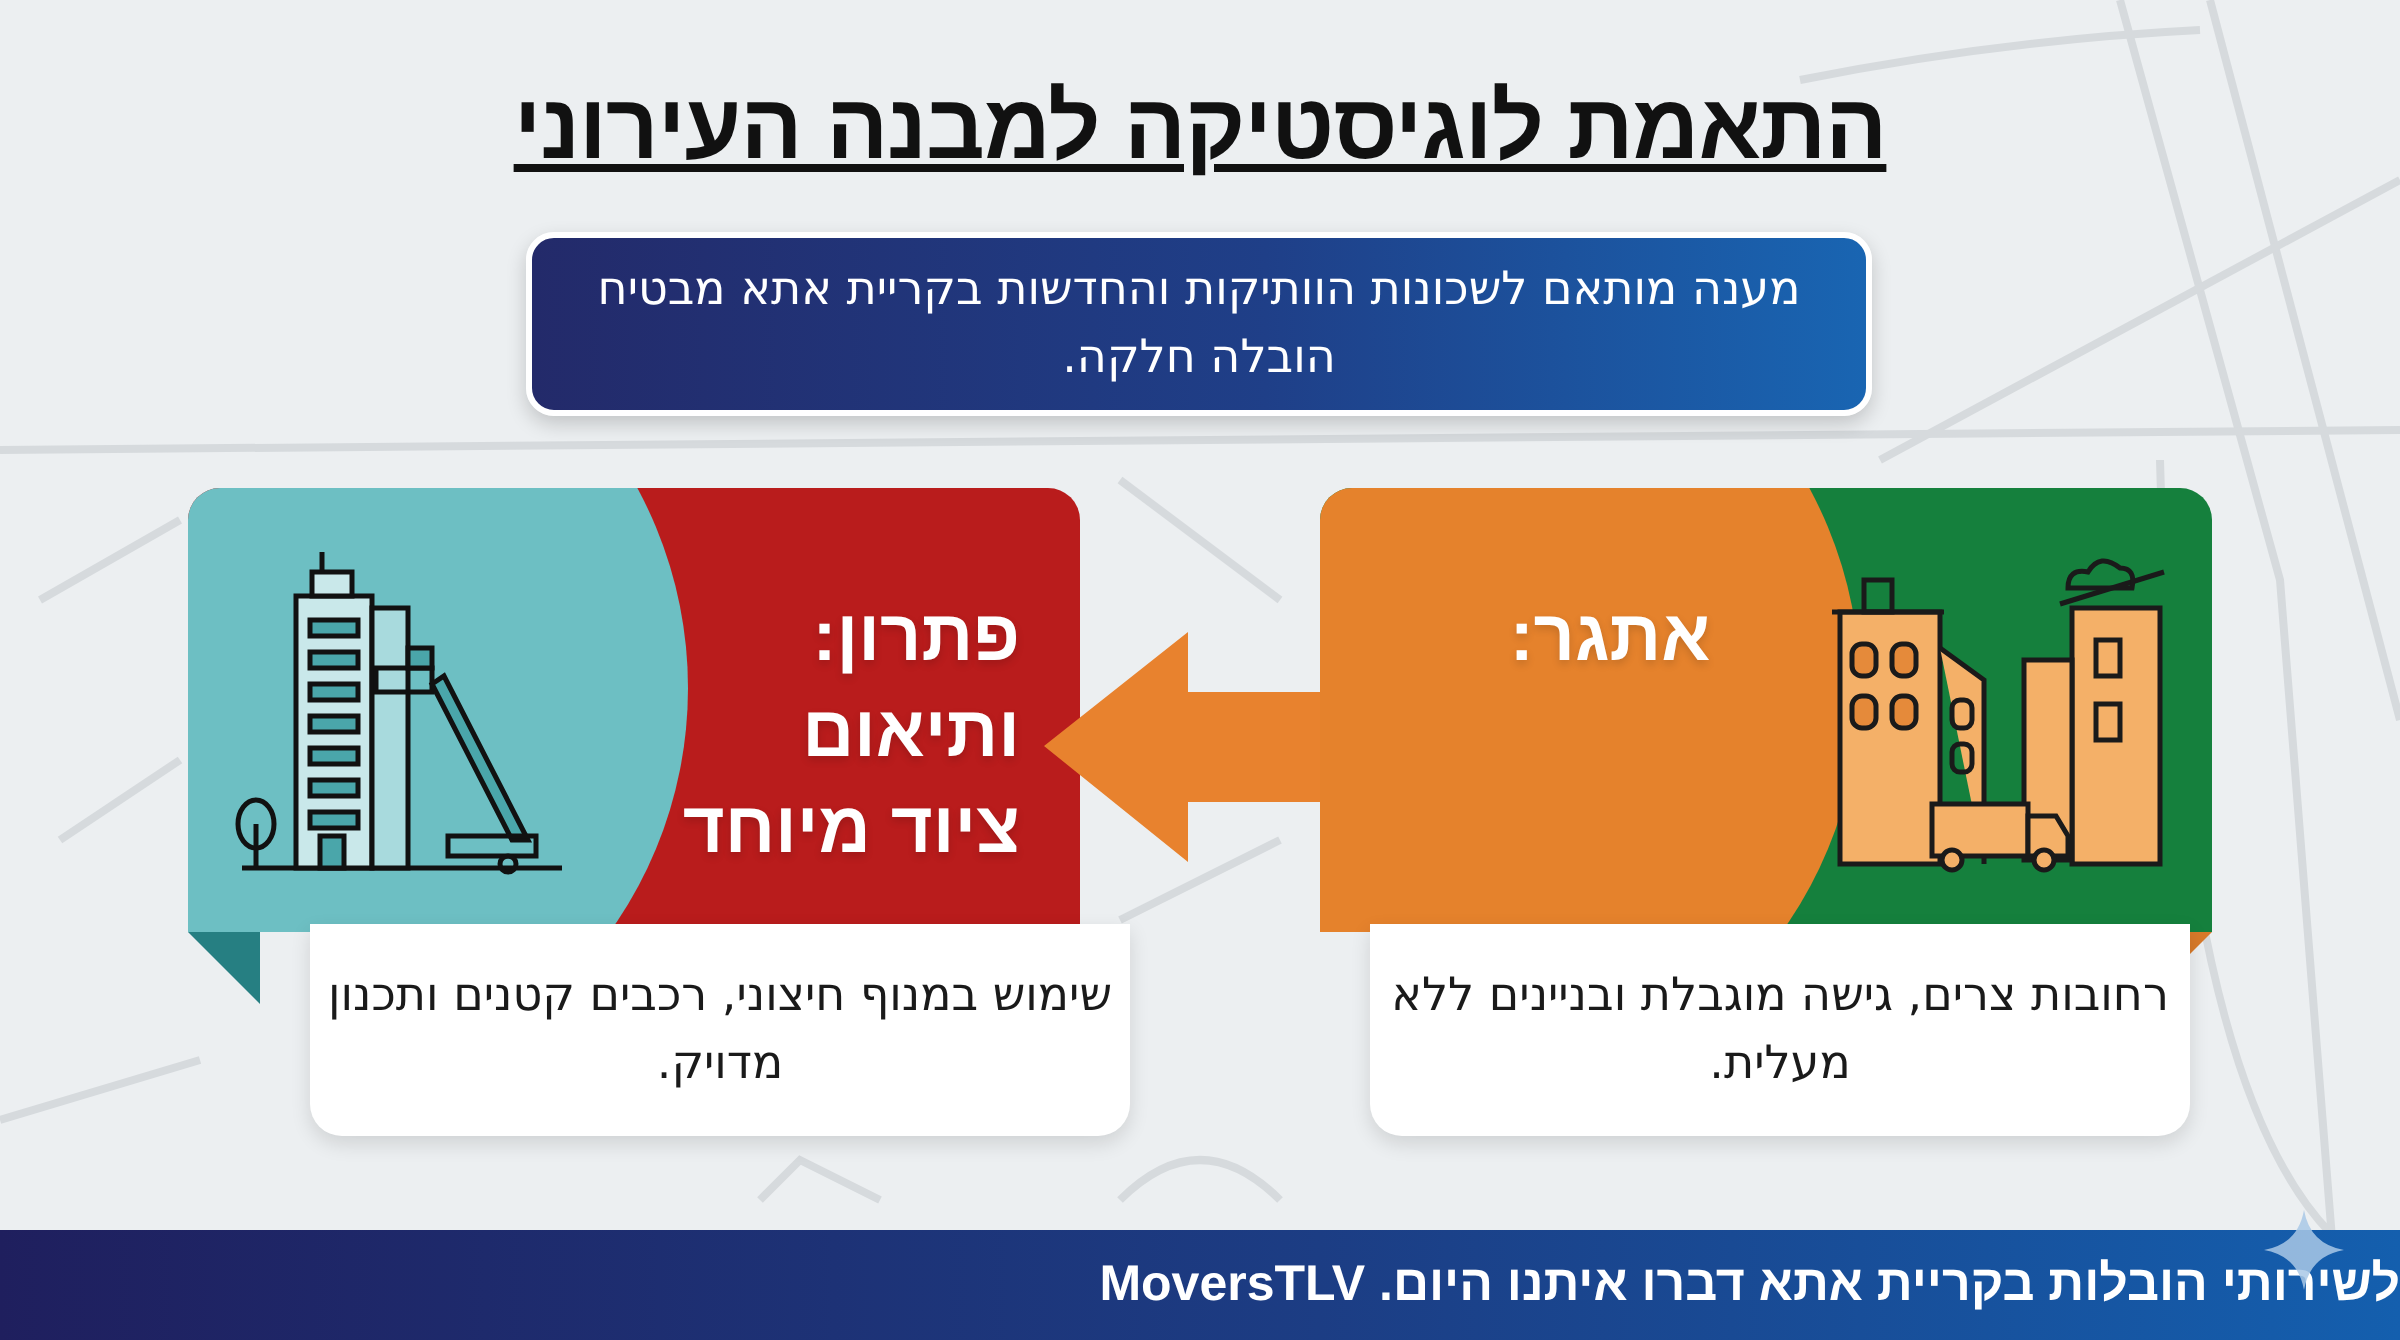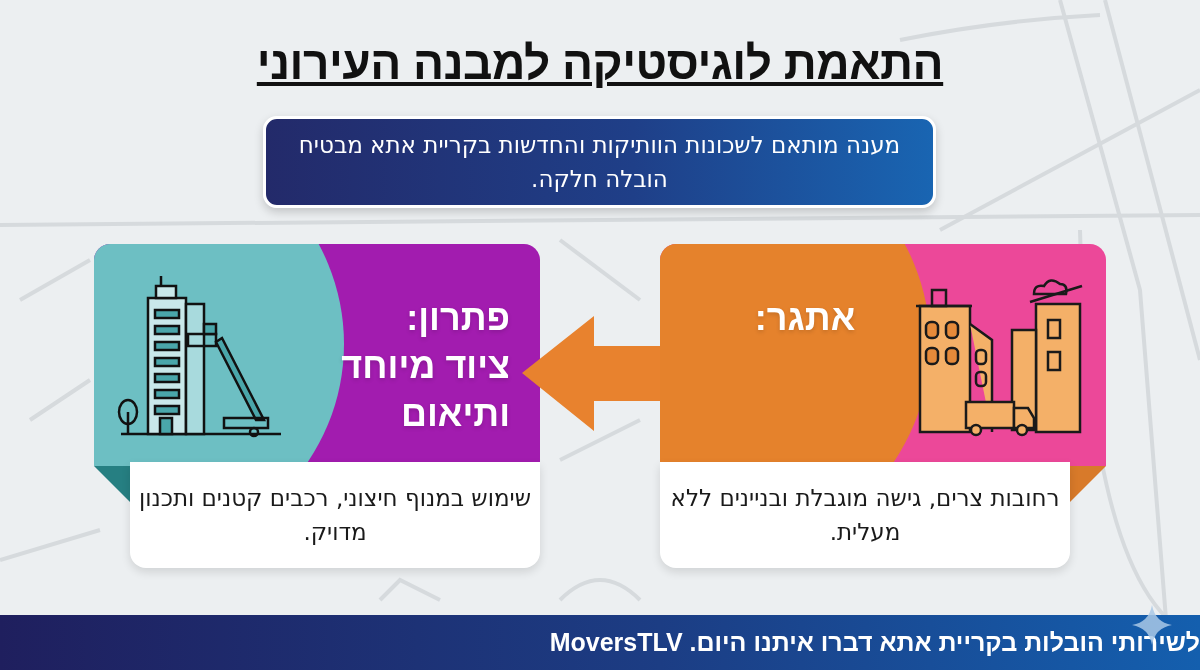--- a/index.html
+++ b/index.html
@@ -21,43 +21,43 @@
     .subtitle-box {
       position: absolute; left: 263px; top: 116px; width: 673px; height: 92px;
       border-radius: 14px; border: 3px solid #fff;
       background: linear-gradient(90deg, #232a6a 0%, #1f3f88 55%, #1965b2 100%);
       box-shadow: 0 4px 10px rgba(0,0,0,0.18);
       display: flex; align-items: center; justify-content: center;
       color: #fff; font-size: 23px; line-height: 34px; text-align: center;
       padding: 16px 20px; z-index: 2;
     }
     .card { position: absolute; top: 244px; width: 446px; height: 222px; border-radius: 16px 16px 0 0; overflow: hidden; z-index: 2; }
-    .card.teal { left: 94px; background: #a21caf; }
-    .card.orange { left: 660px; background: #ec4899; }
+    .card.teal { left: 94px; background: #b91c1c; }
+    .card.orange { left: 660px; background: #15803d; }
     .card .circle { position: absolute; border-radius: 50%; }
     .card.teal .circle { width: 420px; height: 420px; left: -170px; top: -110px; background: #6dbfc3; }
     .card.orange .circle { width: 420px; height: 420px; left: -150px; top: -110px; background: #e5822c; }
     .card .heading {
       position: absolute; top: 50px; font-family: "Liberation Sans", sans-serif;
       font-weight: 700; font-size: 36px; line-height: 48px; color: #fff;
       text-shadow: 0 2px 4px rgba(0,0,0,0.15);
     }
     .card.teal .heading { right: 30px; text-align: right; }
     .card.orange .heading { left: 20px; width: 250px; text-align: center; }
     .card .illus { position: absolute; top: 28px; }
     .card.teal .illus { left: 22px; }
     .card.orange .illus { right: 20px; }
     .fold { position: absolute; width: 0; height: 0; z-index: 1; }
     .fold.teal { left: 94px; top: 466px; border-top: 36px solid #267f82; border-left: 36px solid transparent; }
     .fold.orange { left: 1070px; top: 466px; border-top: 36px solid #d87a2a; border-right: 36px solid transparent; }
     .desc {
       position: absolute; top: 462px; height: 106px; background: #fff;
       border-radius: 0 0 16px 16px; box-shadow: 0 4px 10px rgba(0,0,0,0.12);
       display: flex; align-items: center; justify-content: center; text-align: center;
-      font-size: 23px; line-height: 34px; color: #1a1a1a; z-index: 3;
+      font-size: 23px; line-height: 34px; color: #1a1a1a; z-index: 3; margin-left: 25px;
     }
     .desc.teal { left: 130px; width: 410px; }
     .desc.orange { left: 660px; width: 410px; }
     .arrow { position: absolute; left: 522px; top: 316px; z-index: 2; }
     .footer {
       position: absolute; left: 0; top: 615px; width: 1200px; height: 55px;
       background: linear-gradient(90deg, #1f1f5e 0%, #1c3d84 55%, #145fae 100%);
       display: flex; align-items: center; justify-content: flex-start;
       color: #fff; font-family: "Liberation Sans", sans-serif; font-weight: 700;
       font-size: 25px; z-index: 2;
@@ -112,22 +112,22 @@
     <rect x="72" y="62" width="28" height="12"></rect>
     <rect x="88" y="52" width="12" height="10" fill="#4aa6aa"></rect>
     <path d="M100 70 L140 148 L148 148 L106 66 Z" fill="#4aa6aa"></path>
     <rect x="108" y="146" width="44" height="10"></rect>
     <circle cx="138" cy="160" r="4"></circle>
     <ellipse cx="12" cy="140" rx="9" ry="12"></ellipse>
     <line x1="12" y1="140" x2="12" y2="162"></line>
   </svg>
   <div class="heading">
     <div>פתרון:</div>
+    <div>ותיאום</div>
     <div>ציוד מיוחד</div>
-    <div>ותיאום</div>
   </div>
 </div>
 <div class="fold teal"></div>
 <div class="desc teal">
   <span>שימוש במנוף חיצוני, רכבים קטנים ותכנון מדויק.</span>
 </div>
 
 <svg class="arrow" width="150" height="115" viewBox="0 0 150 115">
   <path d="M0 57 L72 0 L72 30 L150 30 L150 85 L72 85 L72 115 Z" fill="#e8822e"></path>
 </svg>

